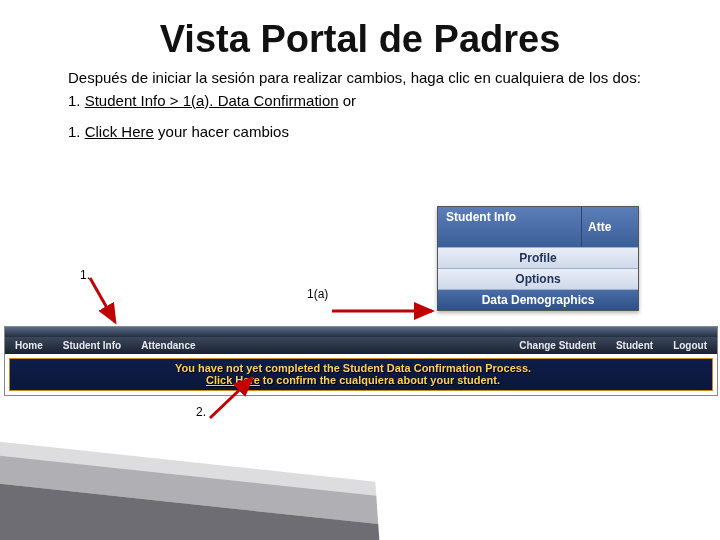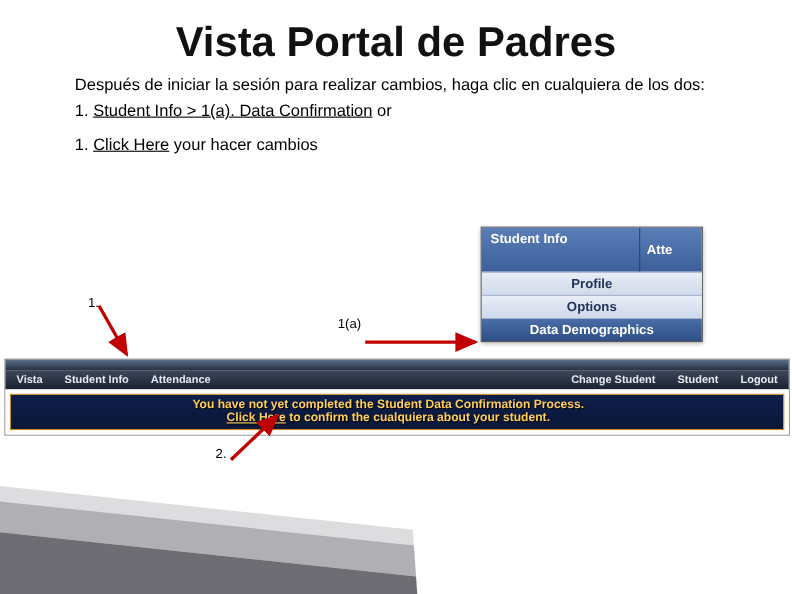--- a/index.html
+++ b/index.html
@@ -168,21 +168,21 @@
     <div class="c2">Atte</div>
   </div>
   <div class="dd-item">Profile</div>
   <div class="dd-item">Options</div>
   <div class="dd-item hl">Data Demographics</div>
 </div>
 
 <div class="navbar">
   <div class="nav-top"></div>
   <div class="nav-row">
-    <span>Vista</span>
+    <span>Home</span>
     <span>Student Info</span>
     <span>Attendance</span>
     <span class="spacer"></span>
     <span>Change Student</span>
     <span>Student</span>
     <span>Logout</span>
   </div>
   <div class="banner-wrap">
     <div class="banner">
       <div class="banner-line1">You have not yet completed the Student Data Confirmation Process.</div>

